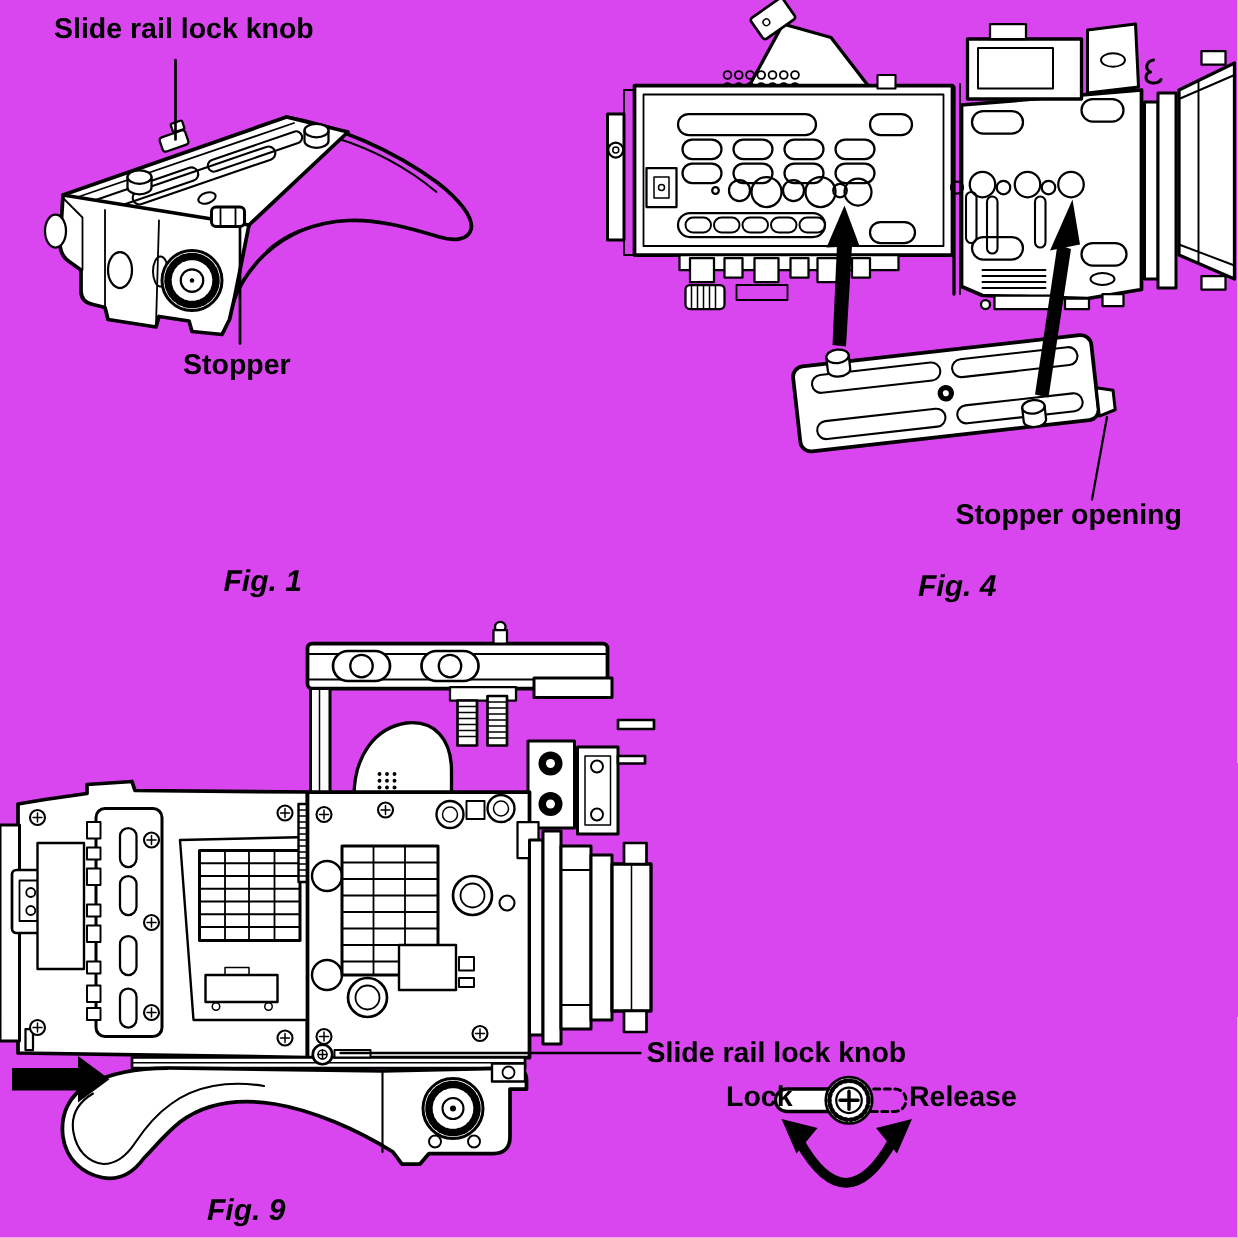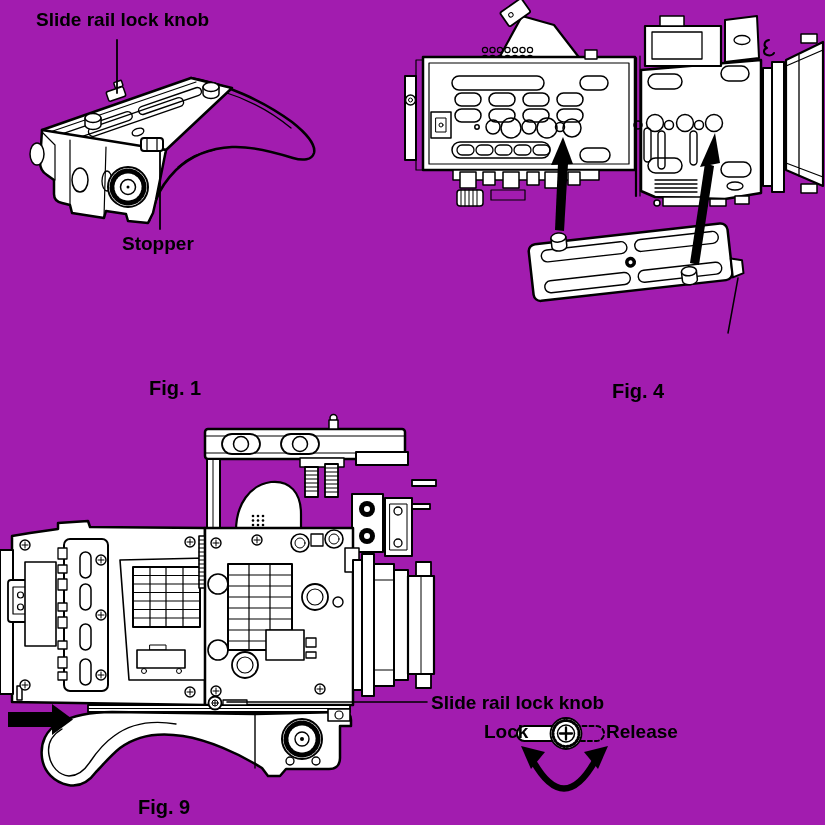--- a/index.html
+++ b/index.html
@@ -1,20 +1,20 @@
 <!DOCTYPE html>
 <html><head>
 <meta charset="utf-8">
 <style>
   html,body{margin:0;padding:0;background:#fff;}
-  #canvas{position:relative;width:825px;height:825px;background:#a21caf;overflow:hidden;
+  #canvas{position:relative;width:825px;height:825px;background:#d946ef;overflow:hidden;
           font-family:"Liberation Sans",sans-serif;}
   #linework{position:absolute;left:0;top:0;}
   .lbl{position:absolute;font-weight:bold;font-size:19px;line-height:1.1;color:#000;white-space:nowrap;}
-  .cap{position:absolute;font-weight:bold;font-size:20px;line-height:1.1;color:#000;white-space:nowrap;}
+  .cap{position:absolute;font-weight:bold;font-size:20px;line-height:1.1;color:#000;white-space:nowrap;font-style:italic;}
 </style>
 </head>
 <body>
 
 <div id="canvas">
 
 <svg id="linework" width="825" height="825" viewBox="0 0 825 825" stroke="#000" fill="none" stroke-linecap="round" stroke-linejoin="round" stroke-width="1.5">
 
   <g transform="translate(10,70)">
 
@@ -396,20 +396,21 @@
       <polygon points="521,334 545,340 531,357" fill="#000" stroke="none"></polygon>
       <polygon points="608,334 584,340 598,357" fill="#000" stroke="none"></polygon>
     </g>
   </g>
 </svg>
 
 <div class="lbl" style="left:36px;top:10px;">Slide rail lock knob</div>
 <div class="lbl" style="left:122px;top:234px;">Stopper</div>
 <div class="cap" style="left:149px;top:377px;">Fig. 1</div>
 
+<div class="lbl" style="left:637px;top:334px;">Stopper opening</div>
 <div class="cap" style="left:612px;top:380px;">Fig. 4</div>
 
 <div class="lbl" style="left:431px;top:693px;">Slide rail lock knob</div>
 <div class="lbl" style="left:484px;top:722px;">Lock</div>
 <div class="lbl" style="left:606px;top:722px;">Release</div>
 <div class="cap" style="left:138px;top:796px;">Fig. 9</div>
 
 </div>
 
 </body></html>

